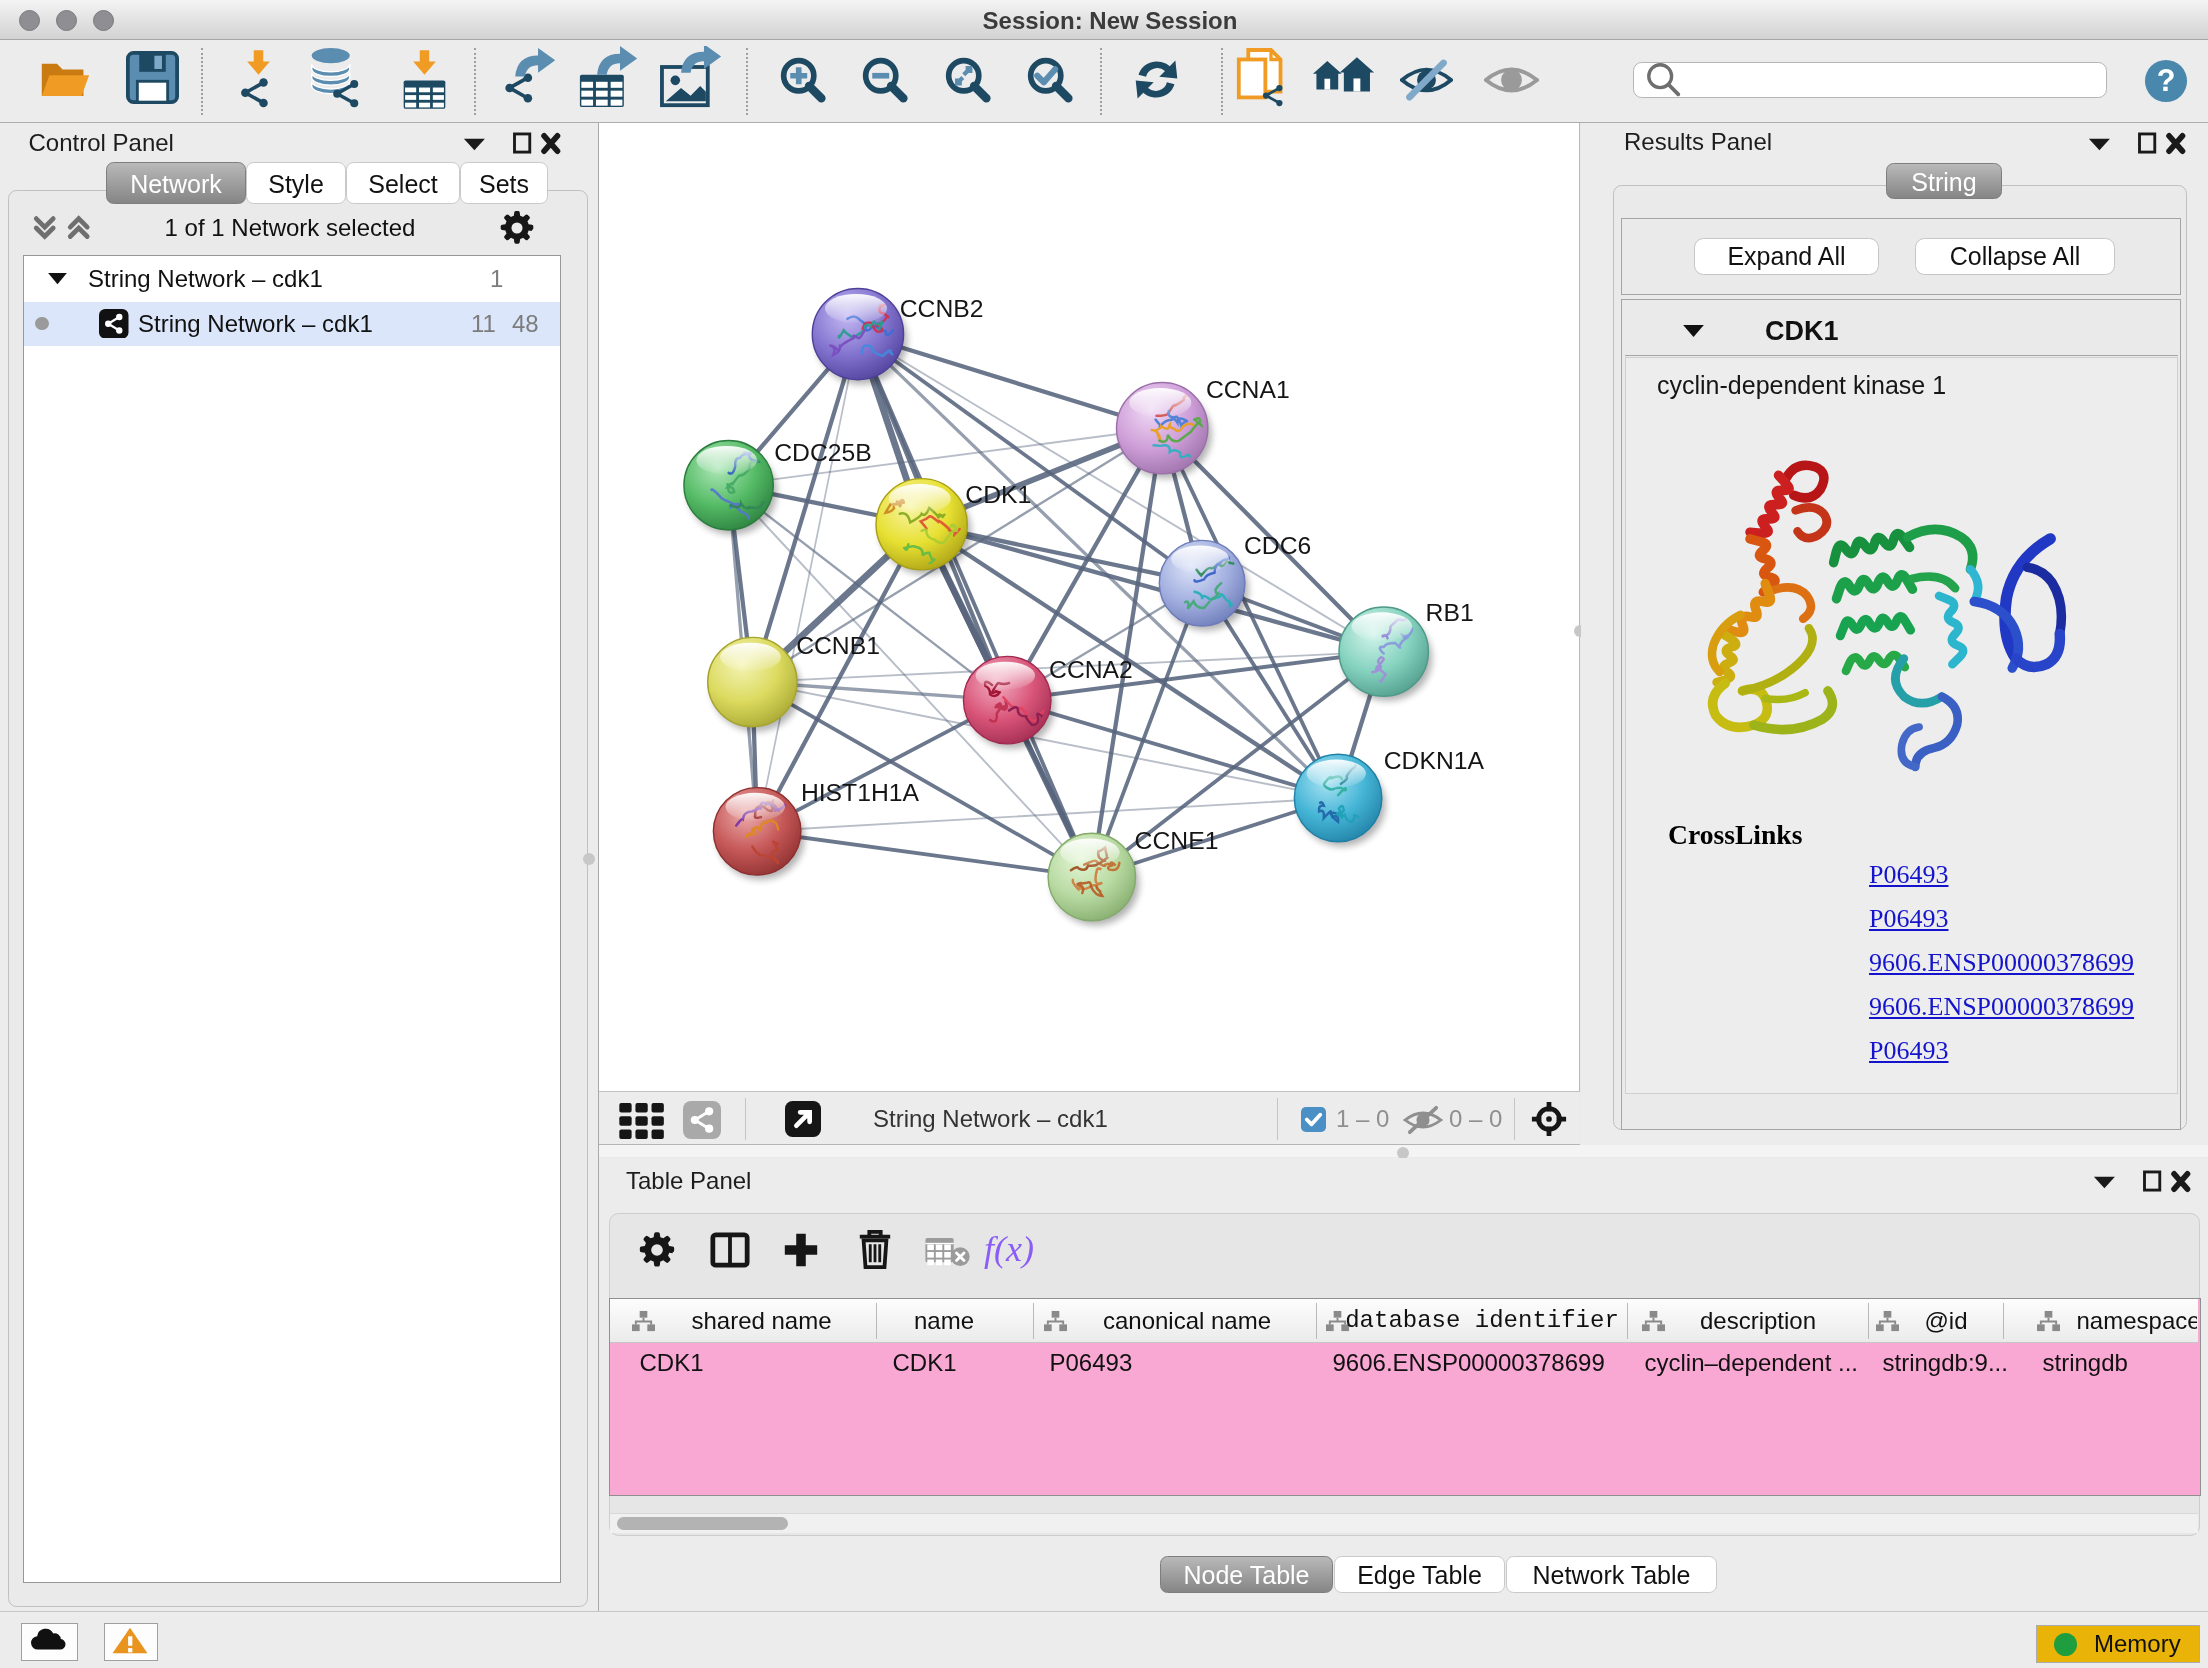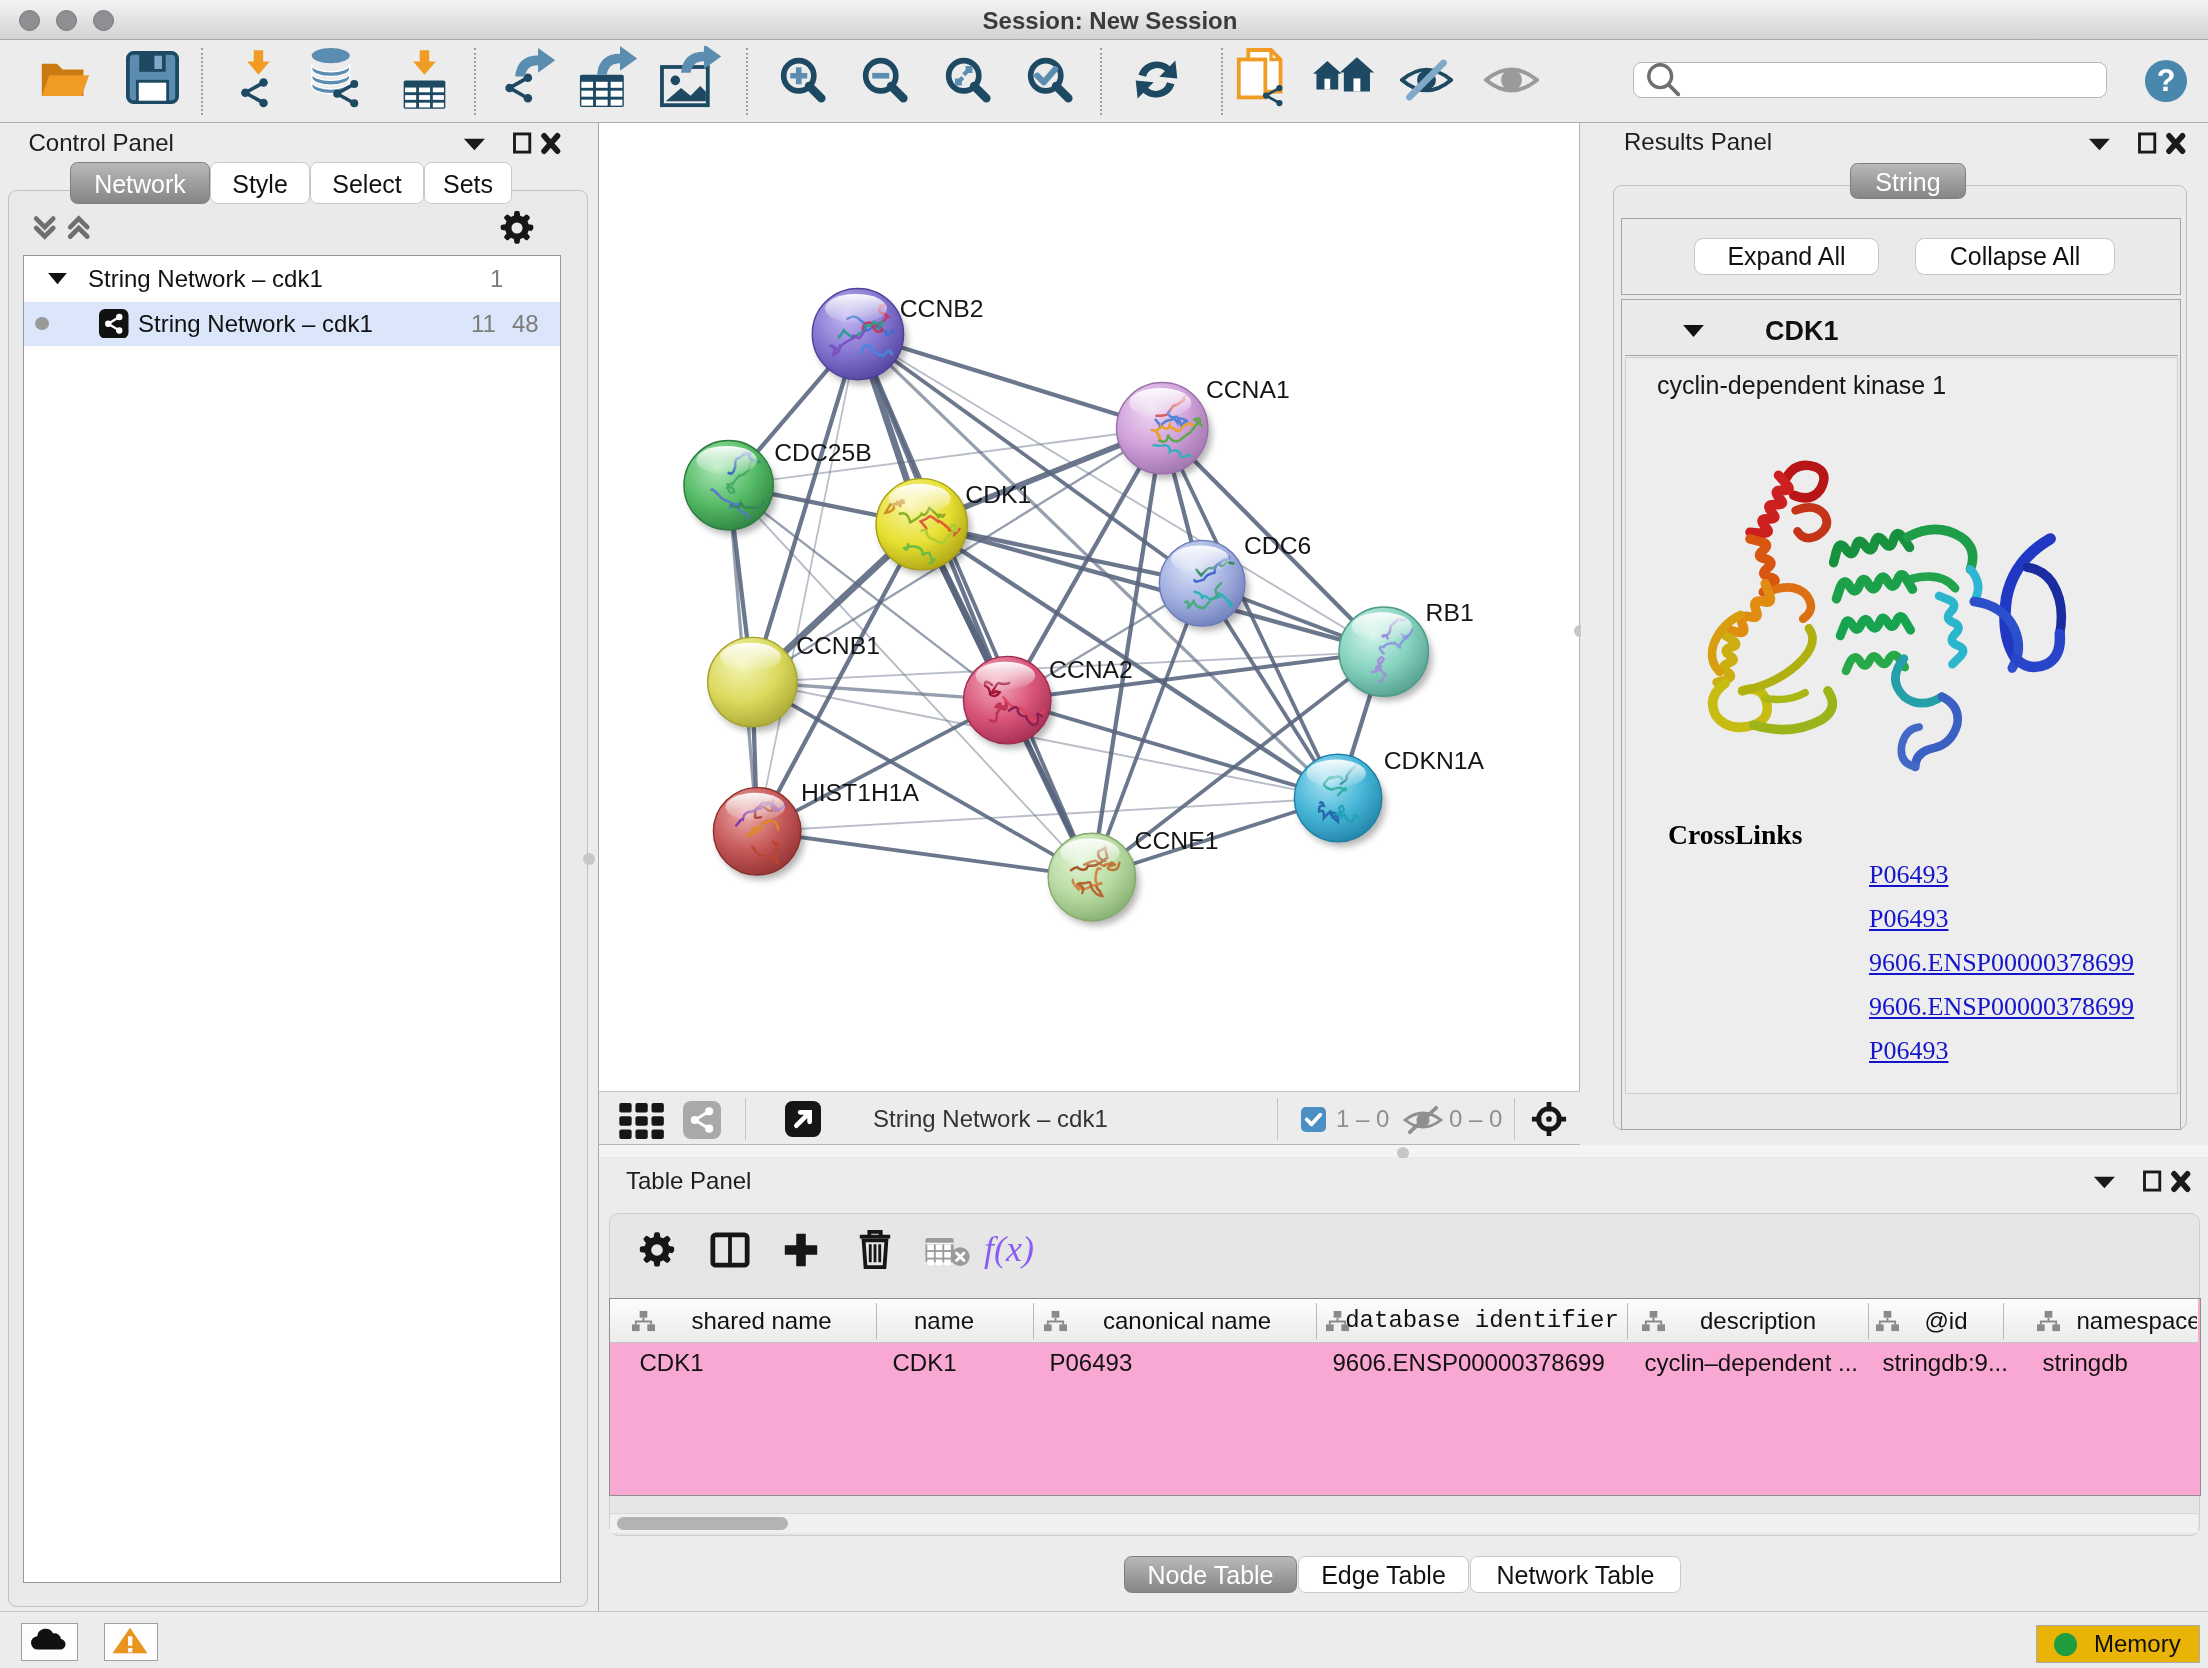--- a/index.html
+++ b/index.html
@@ -11,21 +11,21 @@
   #title{position:absolute;top:6.7px;left:6px;width:2208px;text-align:center;font-size:24px;font-weight:bold;color:#3b3b3b;}
   
   #toolbar{left:0;top:40px;width:2208px;height:82px;background:#ececec;border-bottom:1.9px solid #adadad;}
   .tsep{position:absolute;top:7.6px;height:67px;width:0;border-left:2.9px dotted #9f9f9f;}
   #searchbox{position:absolute;left:1633px;top:22px;width:474px;height:36px;background:#fff;border:1.9px solid #b5b5b5;border-radius:8.6px;box-sizing:border-box;}
   
   .phead{font-size:24px;color:#1d1d1d;}
   .panelbg{background:#ececec;}
   
   .wbox{background:#fff;border:1px solid #979797;box-sizing:border-box;}
-  .tab{box-sizing:border-box;text-align:center;font-size:25px;color:#111;background:#fff;border:1px solid #c9c9c9;border-radius:7.6px 7.6px 7.6px 7.6px;}
+  .tab{box-sizing:border-box;text-align:center;font-size:25px;color:#111;background:#fff;border:1px solid #c9c9c9;border-radius:7.6px 7.6px 7.6px 7.6px;margin-left:36px;}
   .tabsel{background:linear-gradient(#b9b9b9,#858585);color:#fff;border:1px solid #7e7e7e;}
   .gbox{box-sizing:border-box;border:1.9px solid #c0c0c0;border-radius:8.6px;background:#eaeaea;}
   .btn{box-sizing:border-box;background:#fff;border:1.9px solid #c6c6c6;border-radius:9.5px;text-align:center;font-size:25px;color:#111;}
   a.lnk{color:#1414cc;text-decoration:underline;}
   .serif{font-family:"Liberation Serif",serif;}
 </style>
 </head>
 <body>
 
 <div id="titlebar" class="abs">
@@ -207,20 +207,21 @@
   <div class="tab abs" style="left:424px;top:39px;width:88px;height:42px;line-height:42px;">Sets</div>
 
   <svg class="abs" style="left:32px;top:88px;" width="67" height="34" viewBox="0 0 70 36">
     <g stroke="#6f6f6f" stroke-width="5" fill="none" stroke-linecap="round">
       <path d="M4 8 L13 17 L22 8"></path>
         <path d="M4 18 L13 27 L22 18"></path>
       <path d="M40 17 L49 8 L58 17"></path>
         <path d="M40 27 L49 18 L58 27"></path>
     </g>
   </svg>
+  <div class="abs" style="left:0px;top:91px;width:580px;text-align:center;font-size:24px;color:#111;">1 of 1 Network selected</div>
   <svg class="abs" style="left:498px;top:86px;" width="38" height="38" viewBox="0 0 24 24">
     <path fill="#161616" d="M12 8.5a3.5 3.5 0 1 0 0 7 3.5 3.5 0 0 0 0-7zm9.4 5.4l-2.1-.3a7 7 0 0 1-.7 1.8l1.3 1.7a1 1 0 0 1-.1 1.3l-1 1a1 1 0 0 1-1.3.1l-1.7-1.3a7 7 0 0 1-1.8.7l-.3 2.1a1 1 0 0 1-1 .9h-1.4a1 1 0 0 1-1-.9l-.3-2.1a7 7 0 0 1-1.8-.7l-1.7 1.3a1 1 0 0 1-1.3-.1l-1-1a1 1 0 0 1-.1-1.3l1.3-1.7a7 7 0 0 1-.7-1.8l-2.1-.3a1 1 0 0 1-.9-1v-1.4a1 1 0 0 1 .9-1l2.1-.3a7 7 0 0 1 .7-1.8L4.1 6.1a1 1 0 0 1 .1-1.3l1-1a1 1 0 0 1 1.3-.1l1.7 1.3a7 7 0 0 1 1.8-.7l.3-2.1a1 1 0 0 1 1-.9h1.4a1 1 0 0 1 1 .9l.3 2.1a7 7 0 0 1 1.8.7l1.7-1.3a1 1 0 0 1 1.3.1l1 1a1 1 0 0 1 .1 1.3l-1.3 1.7a7 7 0 0 1 .7 1.8l2.1.3a1 1 0 0 1 .9 1v1.4a1 1 0 0 1-.9 1z"></path>
   </svg>
 
   <div class="wbox abs" style="left:23px;top:132px;width:538px;height:1328px;">
     <div class="abs" style="left:0;top:1.9px;width:536px;height:44px;">
       <svg class="abs" style="left:23px;top:13.3px;" width="21" height="15" viewBox="0 0 22 16">
           <path d="M1 2 L21 2 L11 14 Z" fill="#111"></path>
         </svg>
       <span class="abs" style="left:64px;top:6.7px;font-size:24px;color:#111;">String Network – cdk1</span>

